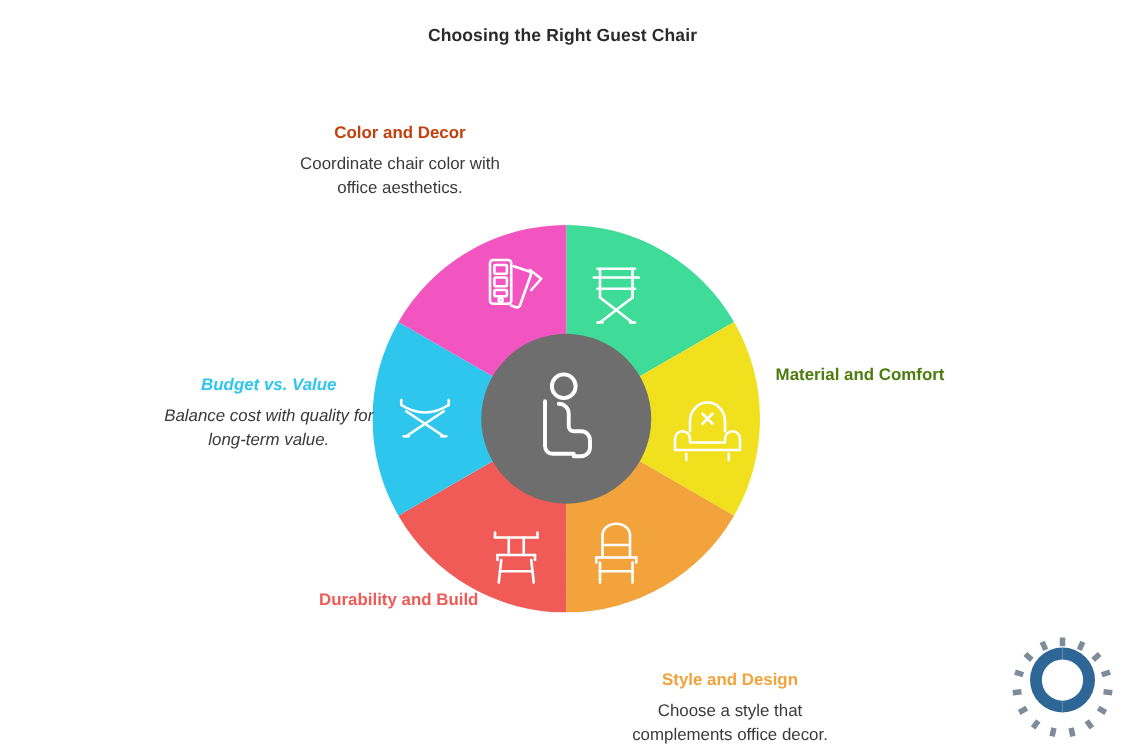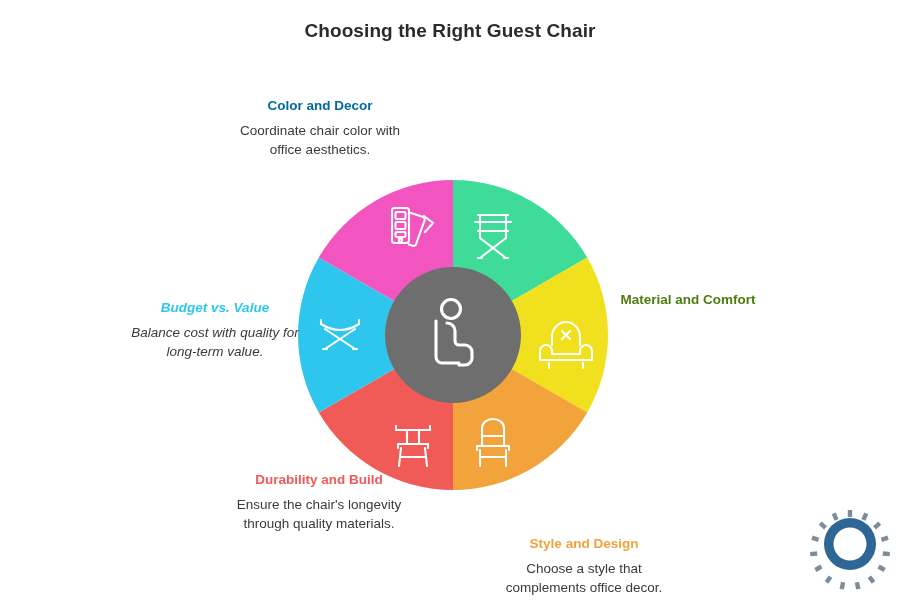--- a/index.html
+++ b/index.html
@@ -10,21 +10,21 @@
     font-family:"Liberation Sans", sans-serif;
     overflow:hidden;
     position:relative;
   }
   #stage{position:relative;width:900px;height:600px;}
 
   .page-title{
     position:absolute;
     left:0;right:0;top:20px;
     text-align:center;
-    font-size:19px;
+    font-size:14px;
     font-weight:bold;
     color:#2b2b2b;
     letter-spacing:.1px;
   }
 
   .wheel{
     position:absolute;
     left:298px;top:180px;
     width:310px;height:310px;
   }
@@ -187,37 +187,36 @@
 
       <g stroke="#ffffff" stroke-width="3.1" fill="none" stroke-linecap="round" stroke-linejoin="round" transform="translate(155,155)">
         <circle cx="-2" cy="-26" r="9.5"></circle>
         <path d="M-17 -14 L-17 22 a6 6 0 0 0 6 6 L6 28"></path>
         <path d="M-6 -12 a8 8 0 0 1 8 8 L2 6 a4 4 0 0 0 4 4 l6 0 a7 7 0 0 1 7 7 l0 6 a7 7 0 0 1 -7 7 l-6 0"></path>
       </g>
     </svg>
   </div>
 
   <div class="callout co-color">
-    <div class="c-title" style="color:#0369a1">Color and Decor</div>
+    <div class="c-title" style="color:#c2410c">Color and Decor</div>
     <div class="c-desc">Coordinate chair color with office aesthetics.</div>
   </div>
 
 
   <div class="callout co-material">
     <div class="c-title" style="color:#4d7c0f">Material and Comfort</div>
   </div>
 
   <div class="callout co-style">
     <div class="c-title" style="color:#F2A33C">Style and Design</div>
     <div class="c-desc">Choose a style that complements office decor.</div>
   </div>
 
   <div class="callout co-durab">
     <div class="c-title" style="color:#F05B57">Durability and Build</div>
-    <div class="c-desc">Ensure the chair's longevity through quality materials.</div>
   </div>
 
   <div class="callout co-budget">
     <div class="c-title" style="color:#2FC6EE">Budget vs. Value</div>
     <div class="c-desc">Balance cost with quality for long-term value.</div>
   </div>
 
   <div class="logo">
     <svg width="88" height="88" viewBox="0 0 88 88">
       <g stroke="#7E8C99" stroke-width="4.4" stroke-linecap="butt">

